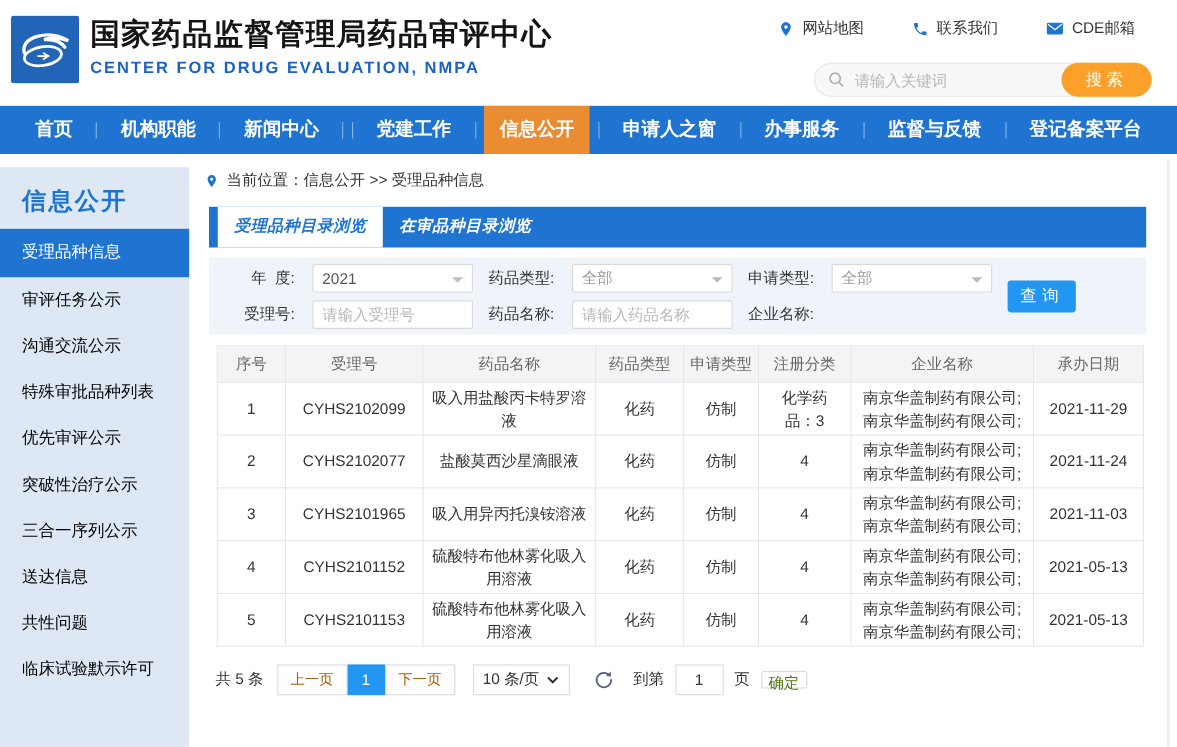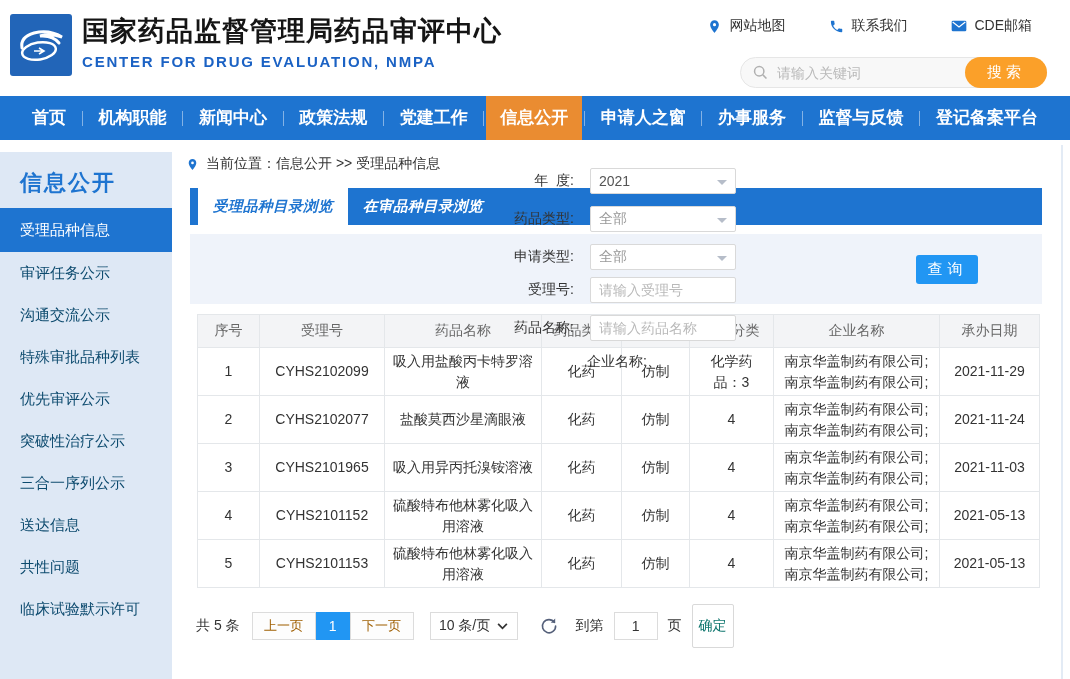--- a/index.html
+++ b/index.html
@@ -35,32 +35,32 @@
   }
   
   .nav{height:44px;background:var(--primary);display:flex;align-items:center;justify-content:space-between;padding:0 18px;}
   .nav-item{color:#fff;font-size:17px;font-weight:bold;line-height:44px;height:44px;padding:0 14px;cursor:pointer;white-space:nowrap;}
   .nav-item.active{background:var(--orange);}
   .nav-sep{width:1px;height:15px;background:rgba(255,255,255,.45);}
   
   .sidebar{position:absolute;left:0;top:152px;width:172px;height:527px;background:var(--sidebarBg);}
   .sidebar h2{margin:16px 0 10px 20px;font-size:22px;letter-spacing:2px;color:var(--primary);font-weight:bold;}
   .sidebar ul{list-style:none;margin:0;padding:0;}
-  .sidebar li{height:42px;line-height:42px;padding-left:20px;font-size:15px;color:#0c4a6e;cursor:pointer;}
+  .sidebar li{height:42px;line-height:42px;padding-left:20px;font-size:15px;color:#000000;cursor:pointer;}
   .sidebar li.active{height:44px;line-height:44px;background:var(--primary);color:#fff;}
   
   .main{position:absolute;left:186px;top:140px;width:856px;}
   .breadcrumb{display:flex;align-items:center;gap:7px;margin-top:14px;height:20px;font-size:14px;color:#333;}
   .tabbar{margin:14px 0 0 4px;width:852px;height:37px;background:var(--primary);display:flex;padding-left:8px;font-style:italic;}
   .tab{height:37px;line-height:37px;padding:0 15px;font-size:14.5px;font-weight:bold;color:#fff;cursor:pointer;letter-spacing:.5px;}
   .tab.active{background:#fff;color:var(--primary);}
   
   .filters{position:relative;margin:9px 0 0 4px;width:852px;height:70px;background:var(--panelBg);
     display:flex;flex-direction:column;justify-content:center;gap:7px;padding-left:16px;}
-  .frow{display:flex;align-items:center;gap:12px;flex-direction:column;}
+  .frow{display:flex;align-items:center;gap:12px;}
   .fgroup{display:flex;align-items:center;}
   .flabel{width:62px;text-align:right;margin-right:16px;font-size:14px;color:#333;white-space:pre;}
   .ffield{width:146px;height:26px;border:1px solid #d9d9d9;background:#fff;border-radius:2px;
     font-size:14px;padding:0 8px;color:#333;outline:none;font-family:"Liberation Sans","DejaVu Sans",sans-serif;}
   .ffield::placeholder{color:#b9b9b9;}
   .select{display:flex;align-items:center;justify-content:space-between;cursor:pointer;}
   .sel-dark{color:#555;} .sel-gray{color:#999;}
   .caret{width:0;height:0;border:5px solid transparent;border-top-color:#b6bdc9;margin-top:9px;}
   .query-btn{position:absolute;right:64px;top:21px;width:62px;height:29px;border:none;border-radius:3px;
     background:var(--bright);color:#fff;font-size:15px;letter-spacing:5px;padding-left:7px;cursor:pointer;
@@ -75,21 +75,21 @@
   .pg-btn{width:64px;height:28px;line-height:26px;text-align:center;border:1px solid #dcdcdc;background:#fdfdfd;
     color:#a16207;font-size:13px;cursor:default;}
   .pg-cur{width:34px;height:28px;line-height:28px;text-align:center;background:var(--bright);color:#fff;cursor:pointer;}
   .pg-size{width:88px;height:28px;border:1px solid #dcdcdc;background:#fff;display:flex;align-items:center;
     justify-content:center;gap:7px;margin-left:16px;font-size:14px;cursor:pointer;}
   .pg-refresh{margin-left:22px;display:flex;align-items:center;cursor:pointer;}
   .pg-goto-label{margin-left:18px;}
   .pg-goto{width:44px;height:28px;border:1px solid #dcdcdc;text-align:center;font-size:14px;margin-left:10px;outline:none;
     font-family:"Liberation Sans","DejaVu Sans",sans-serif;color:#333;}
   .pg-unit{margin-left:10px;}
-  .pg-ok{width:42px;height:44px;border:1px solid #d9d9d9;background:#fff;border-radius:2px;font-size:14px;color:#0f766e;
+  .pg-ok{width:42px;height:16px;border:1px solid #d9d9d9;background:#fff;border-radius:2px;font-size:14px;color:#4d7c0f;
     margin-left:10px;cursor:pointer;font-family:"Liberation Sans","DejaVu Sans",sans-serif;}
   .page-edge{position:absolute;right:7px;top:145px;width:2px;height:534px;background:#e3ebf5;}
 </style>
 </head>
 <body>
 
 <div class="hdr">
   <div class="logo">
     <svg width="62" height="62" viewBox="0 0 62 62">
       <rect width="62" height="62" fill="#2265b8"></rect>
@@ -135,21 +135,20 @@
   </div>
 </div>
 
 <div class="nav">
   <span class="nav-item">首页</span>
   <span class="nav-sep"></span>
   <span class="nav-item">机构职能</span>
   <span class="nav-sep"></span>
   <span class="nav-item">新闻中心</span>
   <span class="nav-sep"></span>
-  <span class="nav-item">政策法规</span>
   <span class="nav-sep"></span>
   <span class="nav-item">党建工作</span>
   <span class="nav-sep"></span>
   <span class="nav-item active">信息公开</span>
   <span class="nav-sep"></span>
   <span class="nav-item">申请人之窗</span>
   <span class="nav-sep"></span>
   <span class="nav-item">办事服务</span>
   <span class="nav-sep"></span>
   <span class="nav-item">监督与反馈</span>

